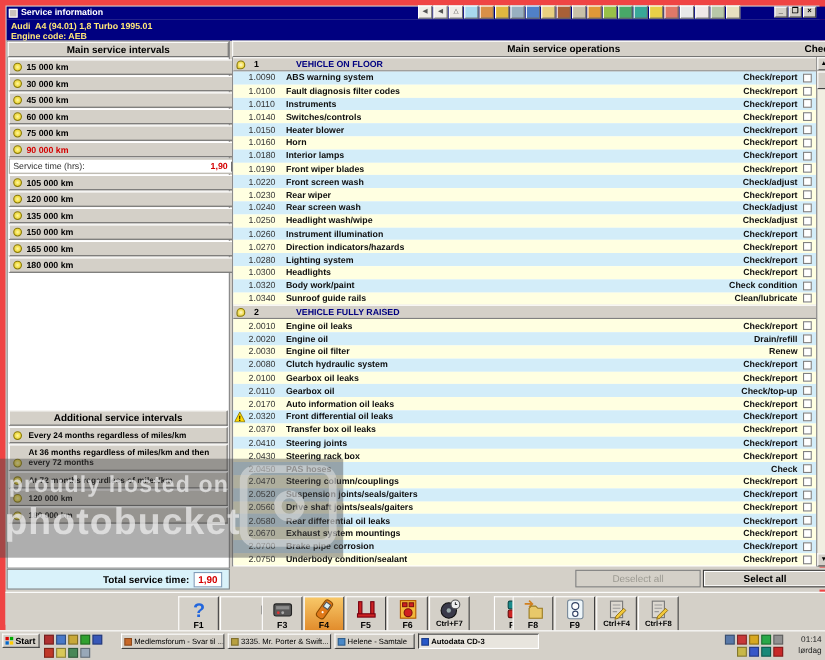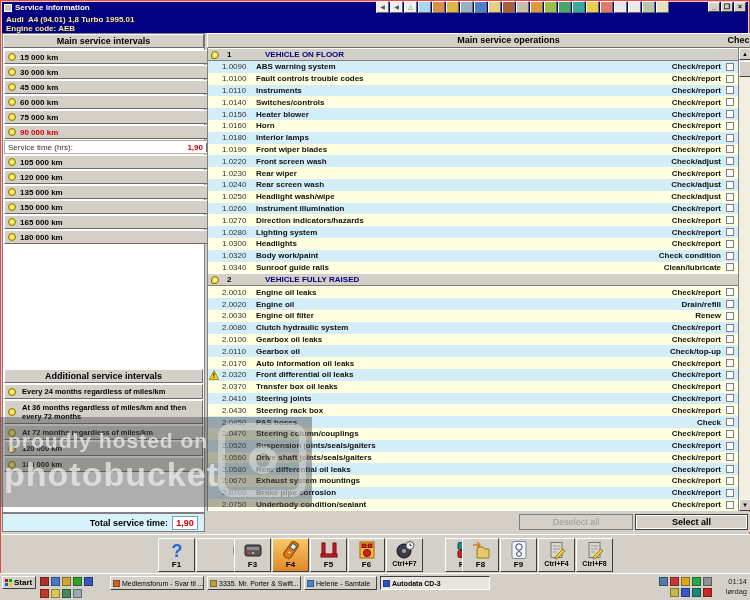--- a/index.html
+++ b/index.html
@@ -1,21 +1,21 @@
 <!DOCTYPE html>
 <html><head>
 <meta charset="utf-8">
 <style>
   * { margin:0; padding:0; box-sizing:border-box; font-family:"Liberation Sans", sans-serif; }
   html,body { width:750px; height:600px; overflow:hidden; background:#d4d0c8; }
   #stage { position:relative; width:750px; height:600px; background:#d4d0c8; }
 
   
   #app { position:absolute; left:0; top:0; width:750px; height:573px;
-         background:#d4d0c8; border:1px solid #ef4444; }
+         background:#d4d0c8; border:5px solid #ef4444; }
   .titlebar { position:absolute; left:1px; top:1px; width:746px; height:12px;
               background:#000080; display:flex; align-items:center; }
   .win-icon { width:8px; height:8px; margin:0 3px 0 2px; background:#c8c4bc; border:1px solid #fff; }
   .title-text { color:#fff; font-size:8px; font-weight:bold; line-height:10px; }
   .title-toolbar { position:absolute; left:375px; top:0px; height:13px; display:flex; gap:1px; }
   .tt-btn { width:13px; height:12px; background:#f0eee8; border:1px solid;
             border-color:#fff #6a6a6a #6a6a6a #fff; font-size:6px; line-height:10px;
             text-align:center; color:#555; overflow:hidden; }
   .win-controls { position:absolute; right:3px; top:1px; display:flex; gap:1px; }
   .wc-btn { width:12px; height:10px; background:#d4d0c8; border:1px solid;
@@ -40,21 +40,21 @@
               border:1px solid #8a7a00; margin-right:4px; flex:0 0 auto; }
   .int-label { white-space:nowrap; overflow:hidden; }
   .service-time-row { height:14px; margin-bottom:1px; background:#fff; border:1px solid #b0aca0;
                       display:flex; align-items:center; padding:0 3px; font-size:8px; color:#333; }
   .st-value { margin-left:auto; color:#d40000; font-weight:bold; }
   .st-cb { width:9px; height:9px; background:#fff; border:1px solid #707070; margin-left:3px;
            font-size:8px; line-height:8px; text-align:center; color:#000; }
   #additional-header { position:absolute; left:1px; top:335px; width:199px; }
   #additional-list { position:absolute; left:1px; top:350px; width:199px; }
   .additional-btn { margin-bottom:1px; background:#d4d0c8; border:1px solid;
-                    border-color:#fff #6a6a6a #6a6a6a #fff; display:flex; align-items:center;
+                    border-color:#fff #6a6a6a #6a6a6a #fff; display:flex; align-items:flex-end;
                     padding:2px 2px 2px 3px; font-size:7.5px; font-weight:bold; color:#000;
                     min-height:13px; line-height:9px; }
   .additional-btn .int-icon { margin-top:0px; }
   #total-bar { position:absolute; left:1px; top:512px; width:203px; height:19px;
                background:#d9f2fa; border:1px solid #808080; display:flex; align-items:center;
                justify-content:flex-end; padding-right:6px; }
   #total-label { font-size:9px; font-weight:bold; color:#000; margin-right:4px; }
   #total-value { min-width:26px; text-align:center; background:#fff; border:1px solid #7f9db9;
                  color:#d40000; font-size:9px; font-weight:bold; padding:1px 2px; }
 
@@ -284,21 +284,21 @@
           <span class="section-title">VEHICLE ON FLOOR</span>
         </div>
         <div class="op-row row-blue">
           <span class="op-code">1.0090</span>
           <span class="op-desc">ABS warning system</span>
           <span class="op-action">Check/report</span>
           <span class="op-cb"></span>
         </div>
         <div class="op-row row-yellow">
           <span class="op-code">1.0100</span>
-          <span class="op-desc">Fault controls trouble codes</span>
+          <span class="op-desc">Fault diagnosis filter codes</span>
           <span class="op-action">Check/report</span>
           <span class="op-cb"></span>
         </div>
         <div class="op-row row-blue">
           <span class="op-code">1.0110</span>
           <span class="op-desc">Instruments</span>
           <span class="op-action">Check/report</span>
           <span class="op-cb"></span>
         </div>
         <div class="op-row row-yellow">

